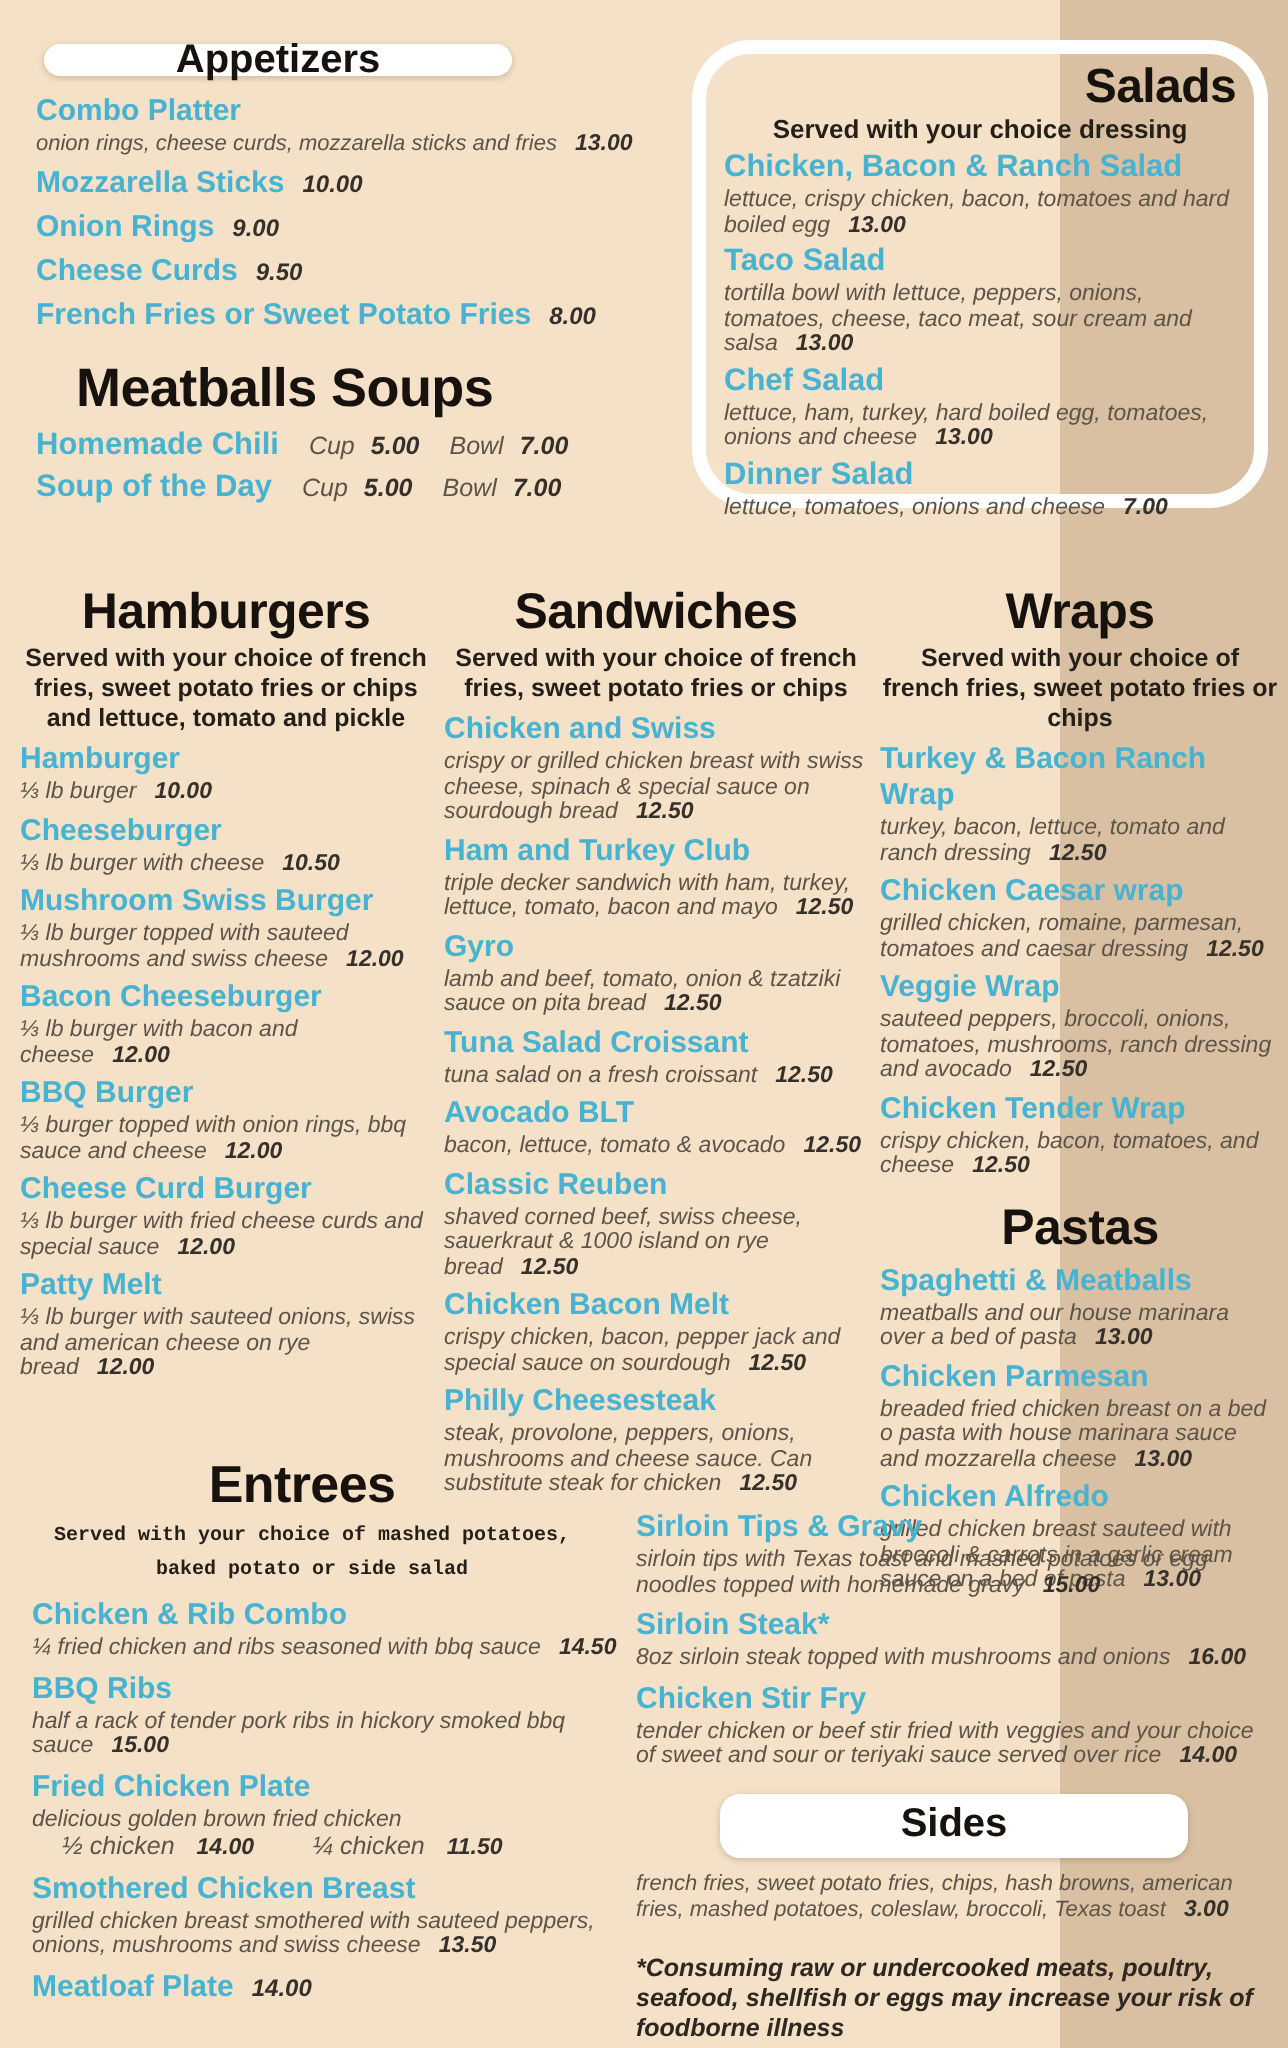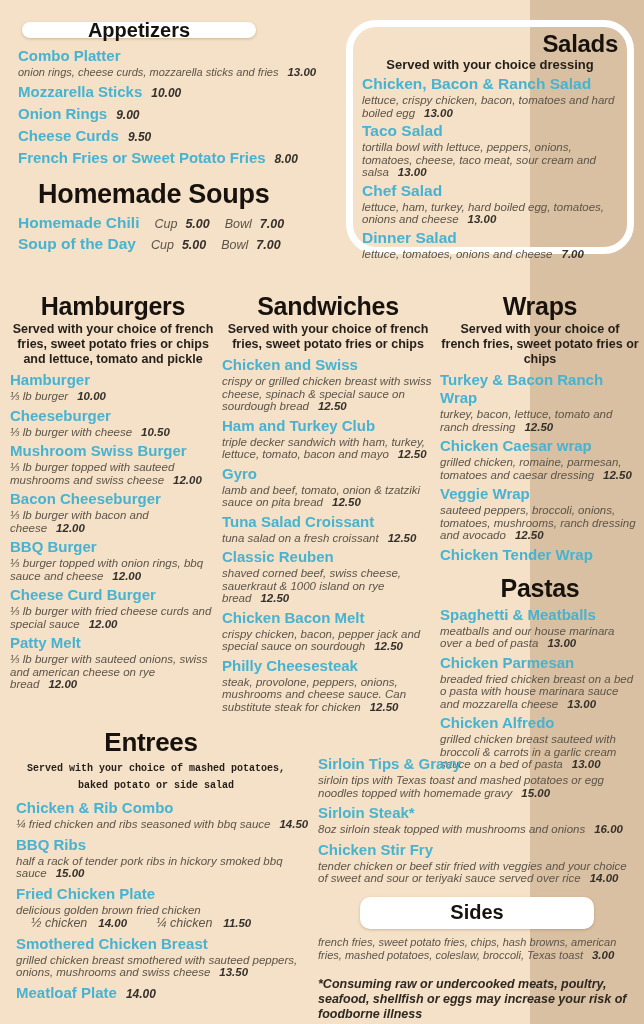--- a/index.html
+++ b/index.html
@@ -101,21 +101,21 @@
 
         </div>
 
         <div class="item">
           <div class="name-line"><span class="iname">French Fries or Sweet Potato Fries</span><span class="iprice np">8.00</span></div>
 
         </div>
 
     </div>
     <div class="soups">
-      <div class="big-title soups-title">Homemade Soups</div>
+      <div class="big-title soups-title">Meatballs Soups</div>
       <div class="soup-rows">
 
           <div class="soup-row"><span class="iname">Homemade Chili</span><span class="slabel">Cup</span><span class="iprice">5.00</span><span class="slabel">Bowl</span><span class="iprice">7.00</span></div>
 
           <div class="soup-row"><span class="iname">Soup of the Day</span><span class="slabel">Cup</span><span class="iprice">5.00</span><span class="slabel">Bowl</span><span class="iprice">7.00</span></div>
 
       </div>
     </div>
   </div>
 
@@ -208,20 +208,24 @@
           <div class="item">
             <div class="name-line"><span class="iname">Gyro</span></div>
             <div class="idesc"><span class="dtext">lamb and beef, tomato, onion &amp; tzatziki sauce on pita bread</span><span class="iprice">12.50</span></div>
           </div>
 
           <div class="item">
             <div class="name-line"><span class="iname">Tuna Salad Croissant</span></div>
             <div class="idesc"><span class="dtext">tuna salad on a fresh croissant</span><span class="iprice">12.50</span></div>
           </div>
 
+          <div class="item">
+            <div class="name-line"><span class="iname">Avocado BLT</span></div>
+            <div class="idesc"><span class="dtext">bacon, lettuce, tomato &amp; avocado</span><span class="iprice">12.50</span></div>
+          </div>
 
           <div class="item">
             <div class="name-line"><span class="iname">Classic Reuben</span></div>
             <div class="idesc"><span class="dtext">shaved corned beef, swiss cheese, sauerkraut &amp; 1000 island on rye bread</span><span class="iprice">12.50</span></div>
           </div>
 
           <div class="item">
             <div class="name-line"><span class="iname">Chicken Bacon Melt</span></div>
             <div class="idesc"><span class="dtext">crispy chicken, bacon, pepper jack and special sauce on sourdough</span><span class="iprice">12.50</span></div>
           </div>
@@ -248,20 +252,21 @@
             <div class="idesc"><span class="dtext">grilled chicken, romaine, parmesan, tomatoes and caesar dressing</span><span class="iprice">12.50</span></div>
           </div>
 
           <div class="item">
             <div class="name-line"><span class="iname">Veggie Wrap</span></div>
             <div class="idesc"><span class="dtext">sauteed peppers, broccoli, onions, tomatoes, mushrooms, ranch dressing and avocado</span><span class="iprice">12.50</span></div>
           </div>
 
           <div class="item">
             <div class="name-line"><span class="iname">Chicken Tender Wrap</span></div>
+            <div class="idesc"><span class="dtext">crispy chicken, bacon, tomatoes, and cheese</span><span class="iprice">12.50</span></div>
           </div>
 
       </div>
       <div class="big-title pastas-title">Pastas</div>
       <div class="list">
 
           <div class="item">
             <div class="name-line"><span class="iname">Spaghetti &amp; Meatballs</span></div>
             <div class="idesc"><span class="dtext">meatballs and our house marinara over a bed of pasta</span><span class="iprice">13.00</span></div>
           </div>

